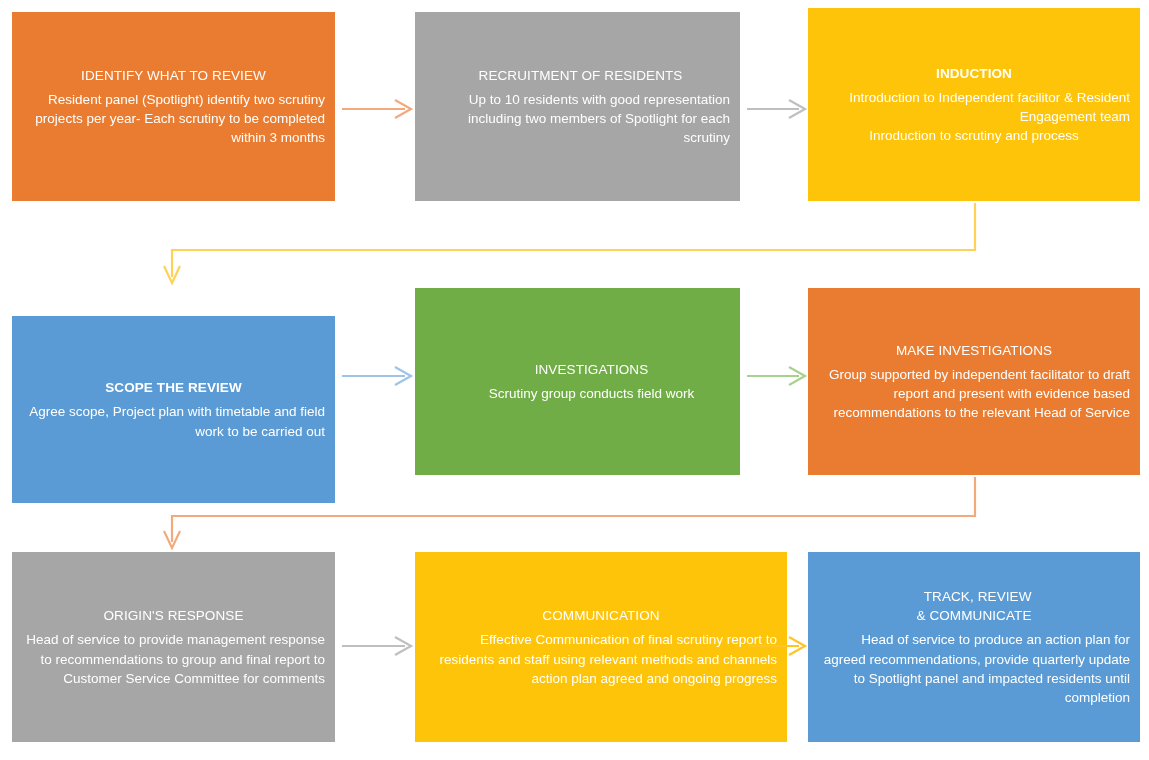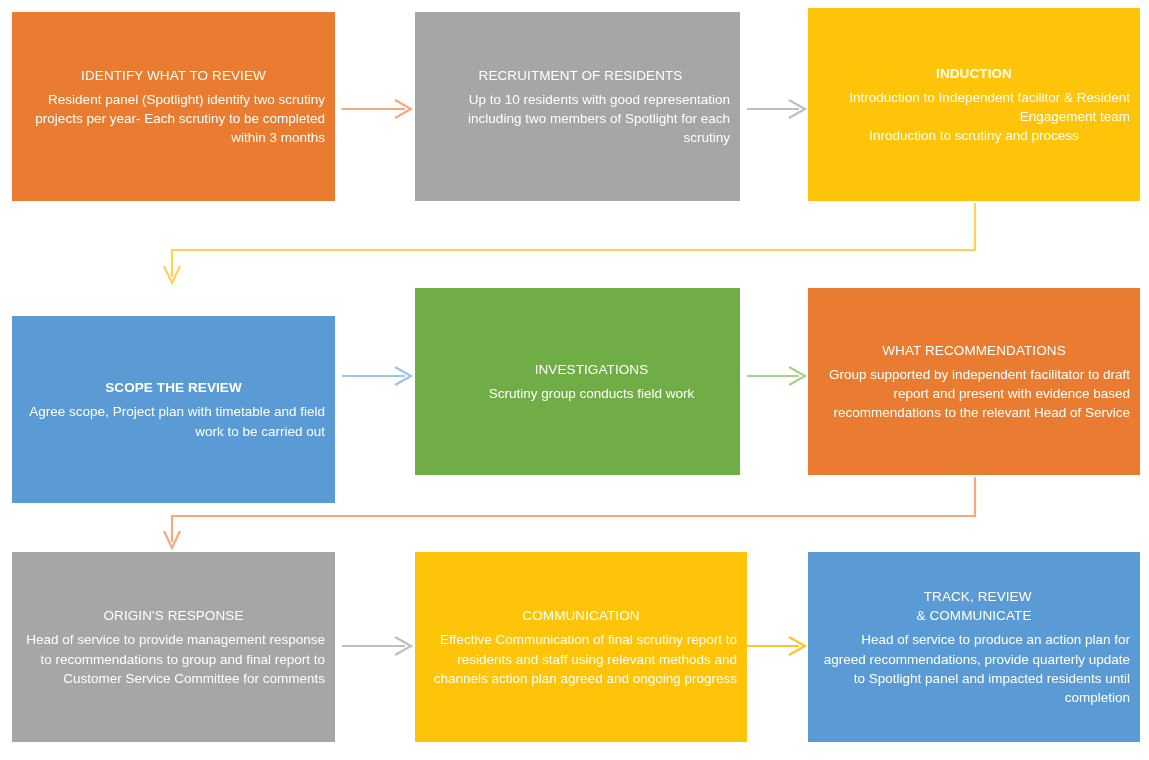--- a/index.html
+++ b/index.html
@@ -82,30 +82,30 @@
     <div class="title">SCOPE THE REVIEW</div>
     <div class="body">Agree scope, Project plan with timetable and field work to be carried out</div>
   </div>
 
   <div class="node" style="left: 415px; top: 288px; width: 325px; height: 187px; background: rgb(112, 173, 71); padding-left: 38px;">
     <div class="title">INVESTIGATIONS</div>
     <div class="body">Scrutiny group conducts field work</div>
   </div>
 
   <div class="node" style="left: 808px; top: 288px; width: 332px; height: 187px; background: rgb(233, 124, 48);">
-    <div class="title">WHAT RECOMMENDATIONS</div>
+    <div class="title">MAKE INVESTIGATIONS</div>
     <div class="body">Group supported by independent facilitator to draft report  and present with evidence based recommendations to the relevant Head of Service</div>
   </div>
 
   <div class="node" style="left: 12px; top: 552px; width: 323px; height: 190px; background: rgb(166, 166, 166);">
     <div class="title">ORIGIN'S RESPONSE</div>
     <div class="body">Head of service to provide management response to recommendations to group and final report to Customer Service Committee  for comments</div>
   </div>
 
-  <div class="node" style="left: 415px; top: 552px; width: 332px; height: 190px; background: rgb(253, 196, 10);">
+  <div class="node" style="left: 415px; top: 552px; width: 372px; height: 190px; background: rgb(253, 196, 10);">
     <div class="title">COMMUNICATION</div>
     <div class="body">Effective Communication of final scrutiny report to residents and staff using relevant methods and channels action plan agreed and ongoing progress</div>
   </div>
 
   <div class="node" style="left: 808px; top: 552px; width: 332px; height: 190px; background: rgb(91, 155, 213);">
     <div class="title">TRACK, REVIEW
 &amp; COMMUNICATE</div>
     <div class="body">Head of service to produce an action plan for agreed recommendations, provide quarterly update to Spotlight panel and impacted residents  until completion</div>
   </div>
 

